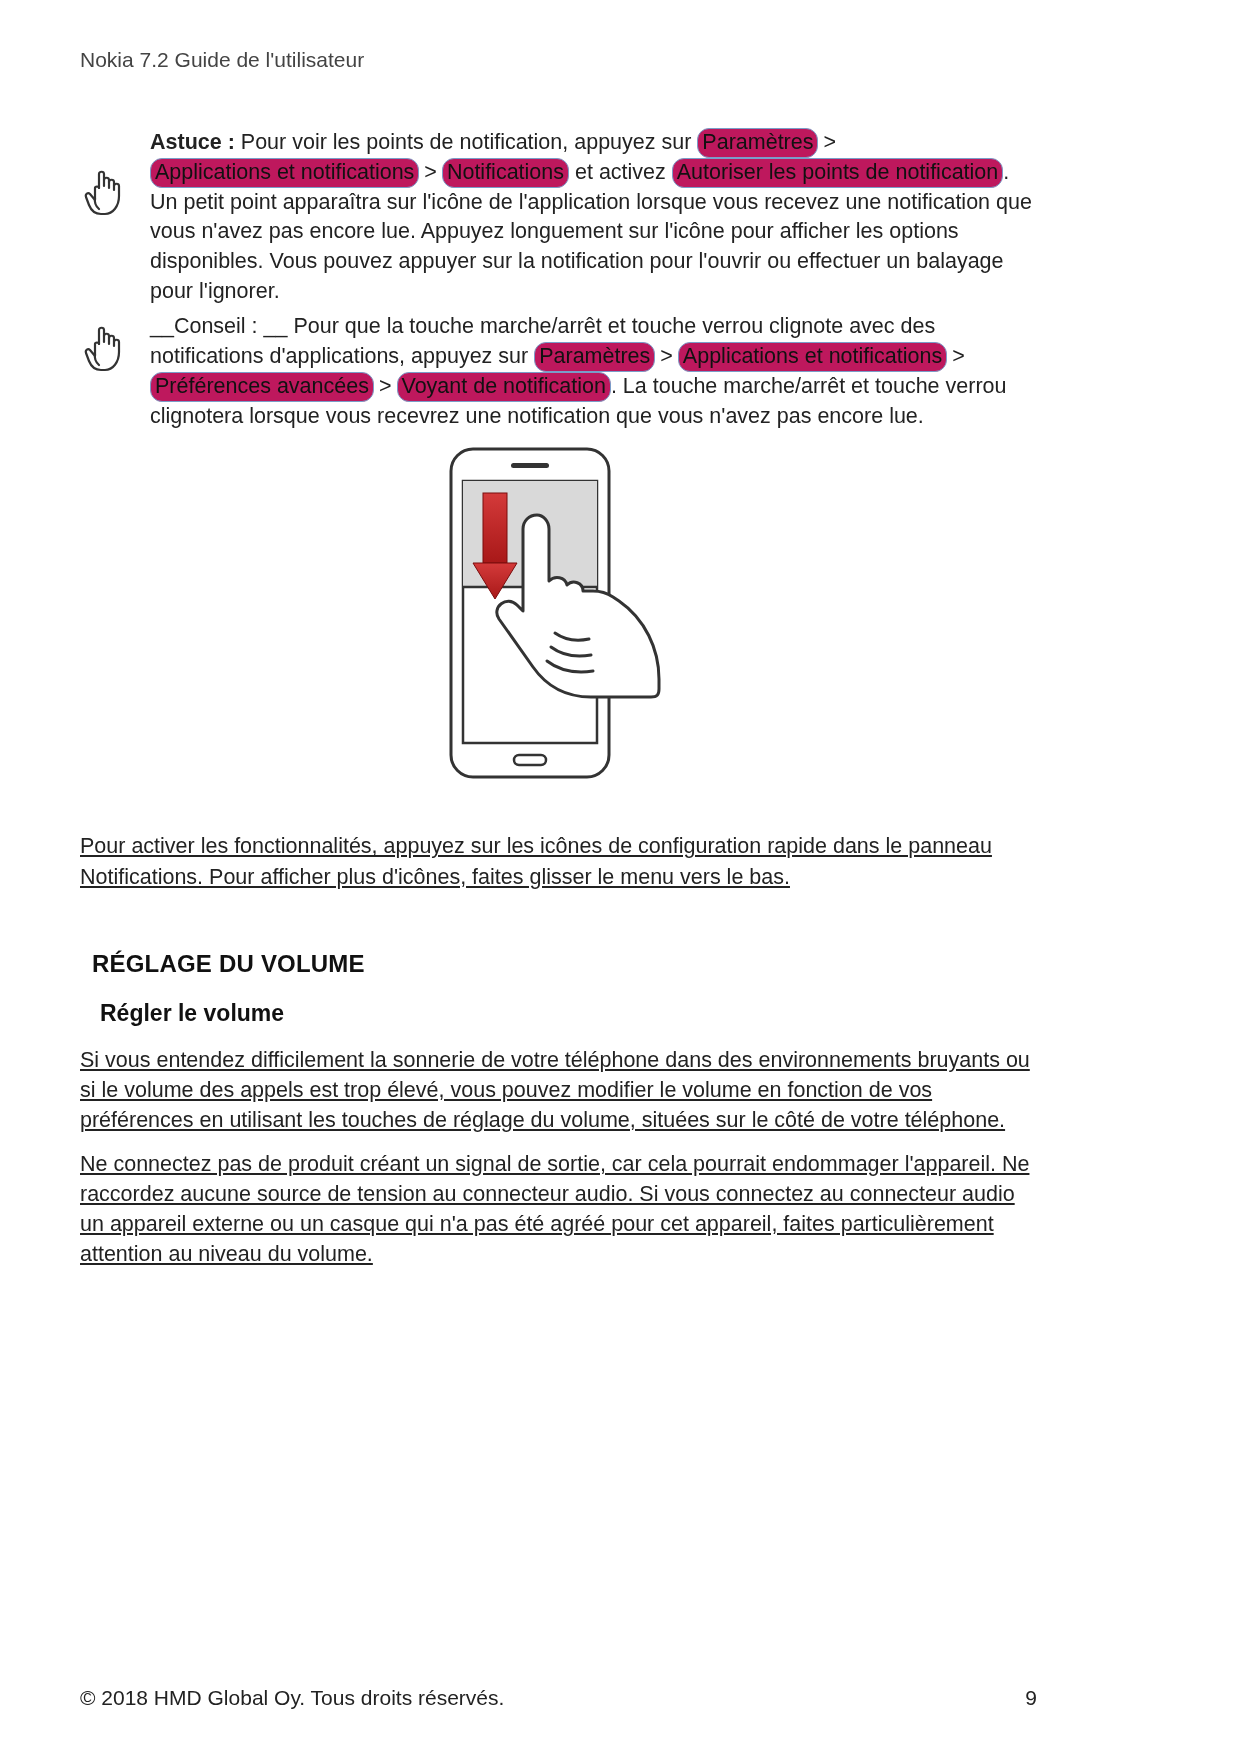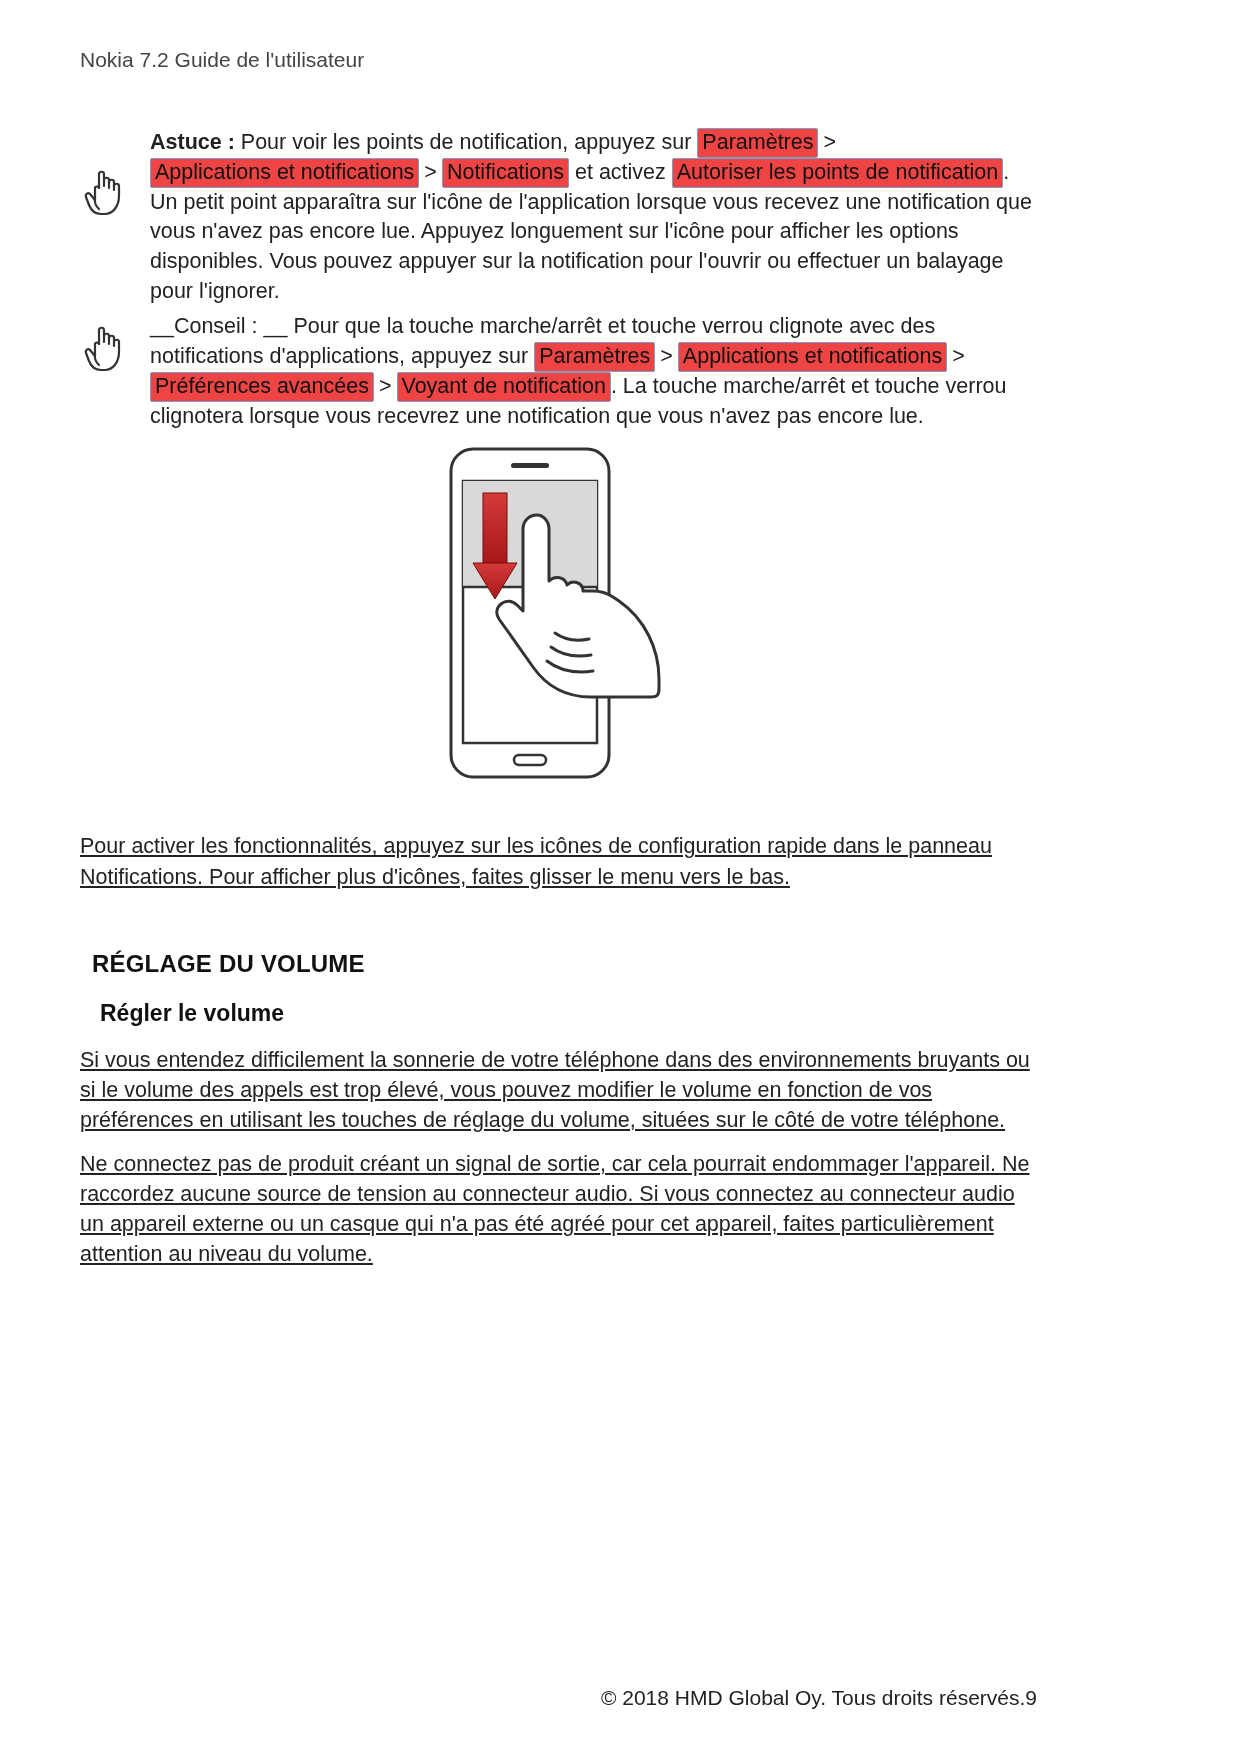--- a/index.html
+++ b/index.html
@@ -38,24 +38,24 @@
     flex: 1;
     font-size: 21.5px;
     line-height: 1.38;
     color: #222;
   }
   .tip-text b {
     font-weight: 700;
     text-align: center;
   }
   .hl {
-    background: #ef4444;
+    background: #be185d;
     border: 1px solid #7a9dc9;
     padding: 0 4px 1px 4px;
-    border-radius: 2px;
+    border-radius: 12px;
     color: #111;
     display: inline-block;
     line-height: 1.25;
   }
   .gt {
     display: inline-block;
     padding: 0 5px;
     color: #222;
   }
   h3.section-sub {
@@ -82,21 +82,21 @@
     margin: 58px 0 18px 12px;
     color: #111;
     letter-spacing: 0.2px;
   }
   .footer {
     position: absolute;
     left: 80px;
     right: 80px;
     bottom: 44px;
     display: flex;
-    justify-content: flex-end;
+    justify-content: space-between;
     font-size: 21px;
     color: #222;
   }
   .inline-pen {
     display: inline-block;
     vertical-align: -2px;
   }
 </style>
 </head>
 <body>

